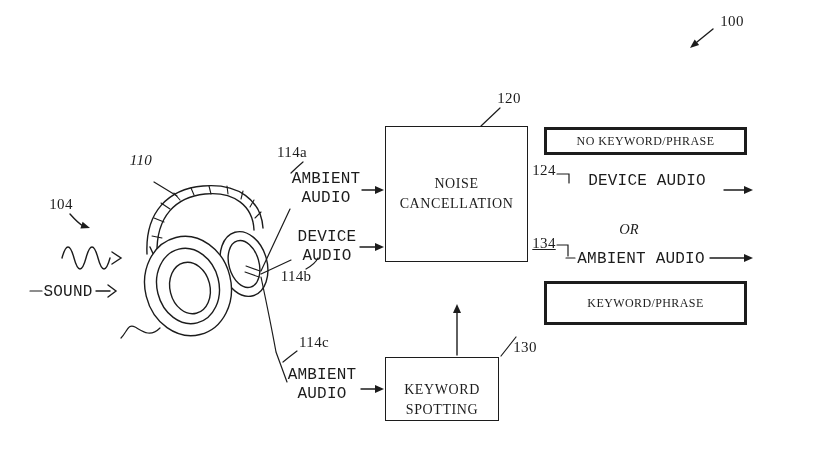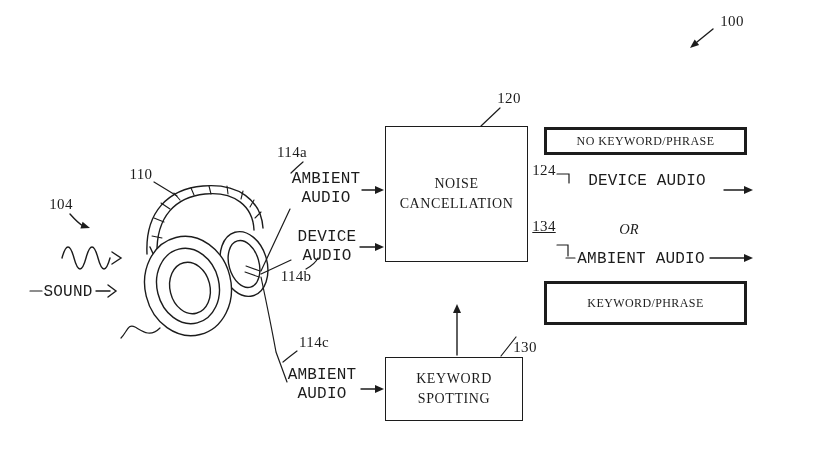--- a/index.html
+++ b/index.html
@@ -83,49 +83,49 @@
       <path d="M108,285 L116,291 L108,297"></path>
       <path d="M713,29 L697,42"></path>
       <polygon points="690,48 694.7,39.6 699.1,45" fill="currentColor" stroke="none"></polygon>
       <path d="M70,214 Q78,223 83,226"></path>
       <polygon points="90,228 80.4,228.4 82.6,221.8" fill="currentColor" stroke="none"></polygon>
     </g>
   </svg>
 
   <div class="txt ref center" style="left:732px; top:13px;">100</div>
   <div class="txt ref center" style="left:61px;  top:196px;">104</div>
-  <div class="txt ref center" style="left:141px; top:166px;">110</div>
+  <div class="txt ref center" style="left:141px; top:152px;font-style:italic;">110</div>
   <div class="txt ref center" style="left:292px; top:144px;">114a</div>
   <div class="txt ref center" style="left:296px; top:268px;">114b</div>
   <div class="txt ref center" style="left:314px; top:334px;">114c</div>
   <div class="txt ref center" style="left:509px; top:90px;">120</div>
   <div class="txt ref center" style="left:525px; top:320px;margin-top:19px;">130</div>
   <div class="txt ref center" style="left:544px; top:162px;">124</div>
-  <div class="txt ref center" style="left:544px; top:218px;text-decoration:underline;">134</div>
+  <div class="txt ref center" style="left:544px; top:235px;text-decoration:underline;">134</div>
 
   <div class="txt lbl center" style="left:68px; top:283px;">SOUND</div>
 
   <div class="txt lbl center" style="left:326px; top:170px;">
     <div>AMBIENT</div>
     <div>AUDIO</div>
   </div>
   <div class="txt lbl center" style="left:327px; top:228px;">
     <div>DEVICE</div>
     <div>AUDIO</div>
   </div>
   <div class="txt lbl center" style="left:322px; top:366px;">
     <div>AMBIENT</div>
     <div>AUDIO</div>
   </div>
 
   <div class="box" style="left:385px; top:126px; width:143px; height:136px;">
     <div>NOISE</div>
     <div>CANCELLATION</div>
   </div>
-  <div class="box" style="left:385px; top:357px; width:138px; height:64px;">
+  <div class="box" style="left:385px; top:357px; width:114px; height:64px;justify-content:flex-end;">
     <div>KEYWORD</div>
     <div>SPOTTING</div>
   </div>
 
   <div class="box heavy" style="left:544px; top:127px; width:203px; height:28px;">
     <div>NO KEYWORD/PHRASE</div>
   </div>
   <div class="box heavy" style="left:544px; top:281px; width:203px; height:44px;">
     <div>KEYWORD/PHRASE</div>
   </div>

